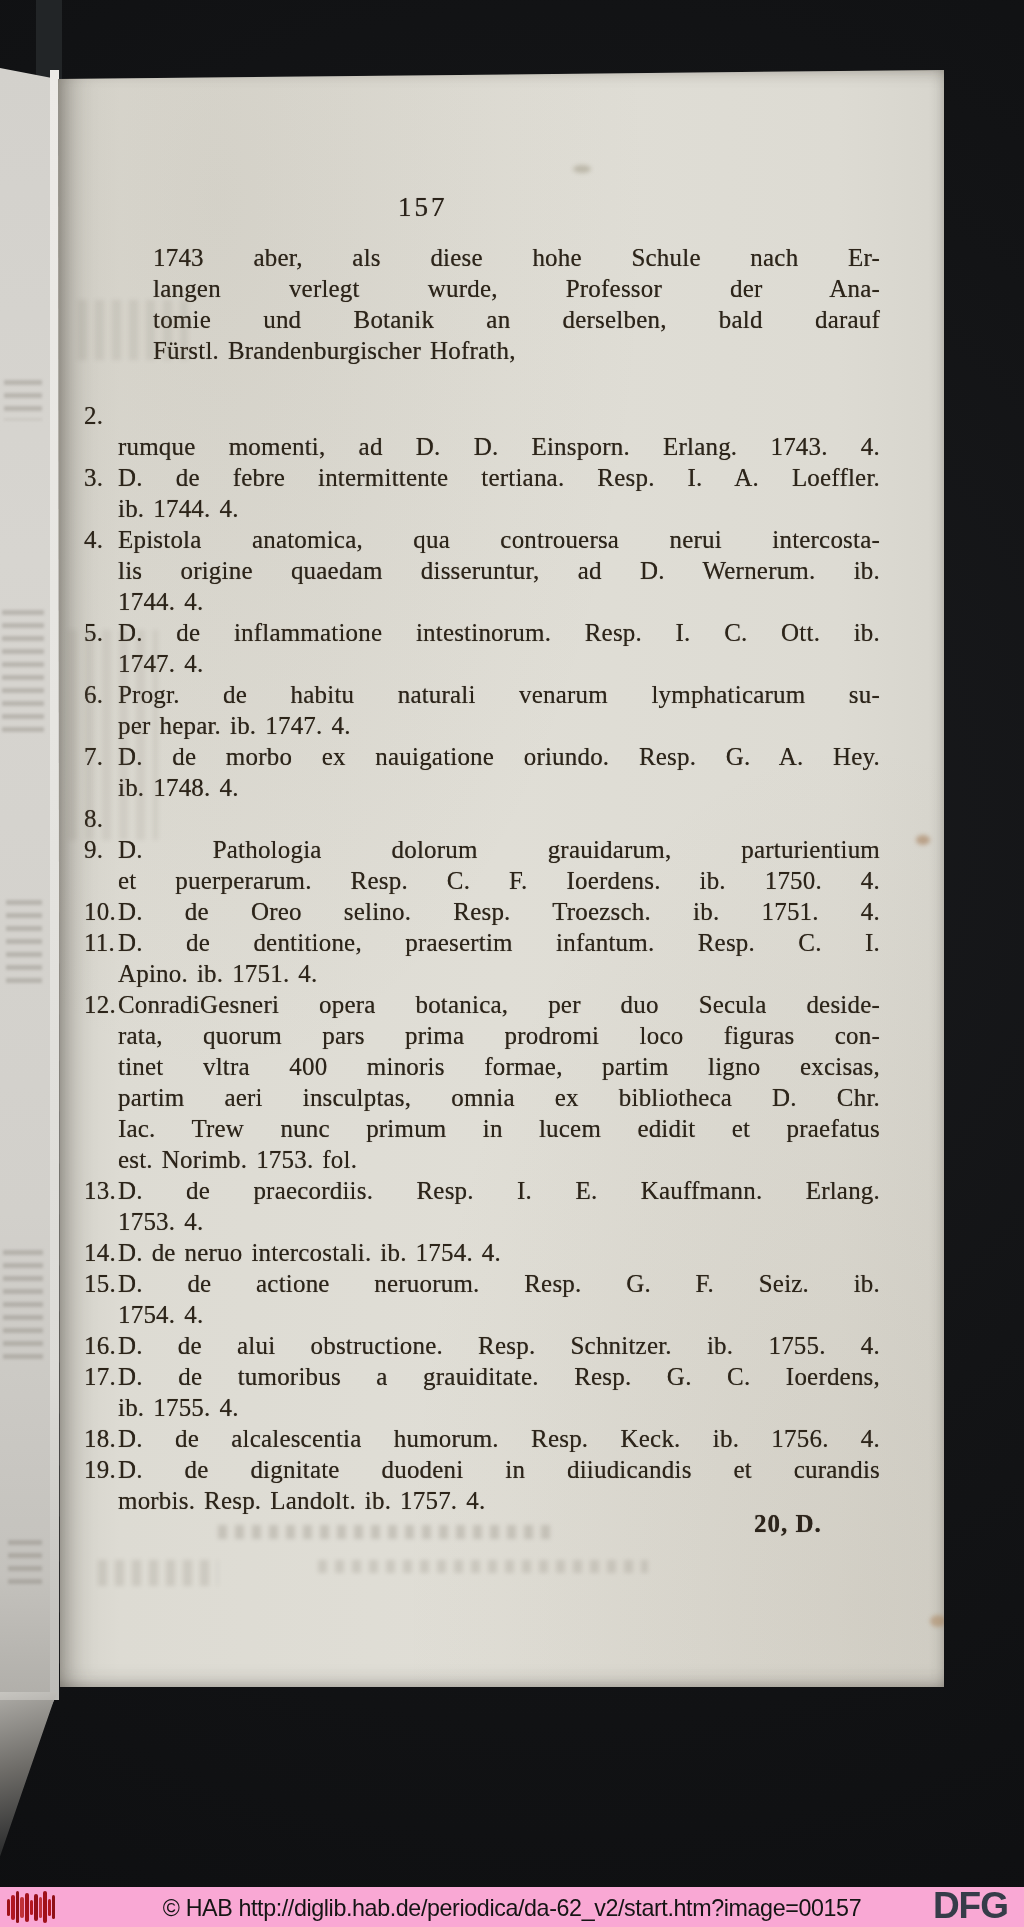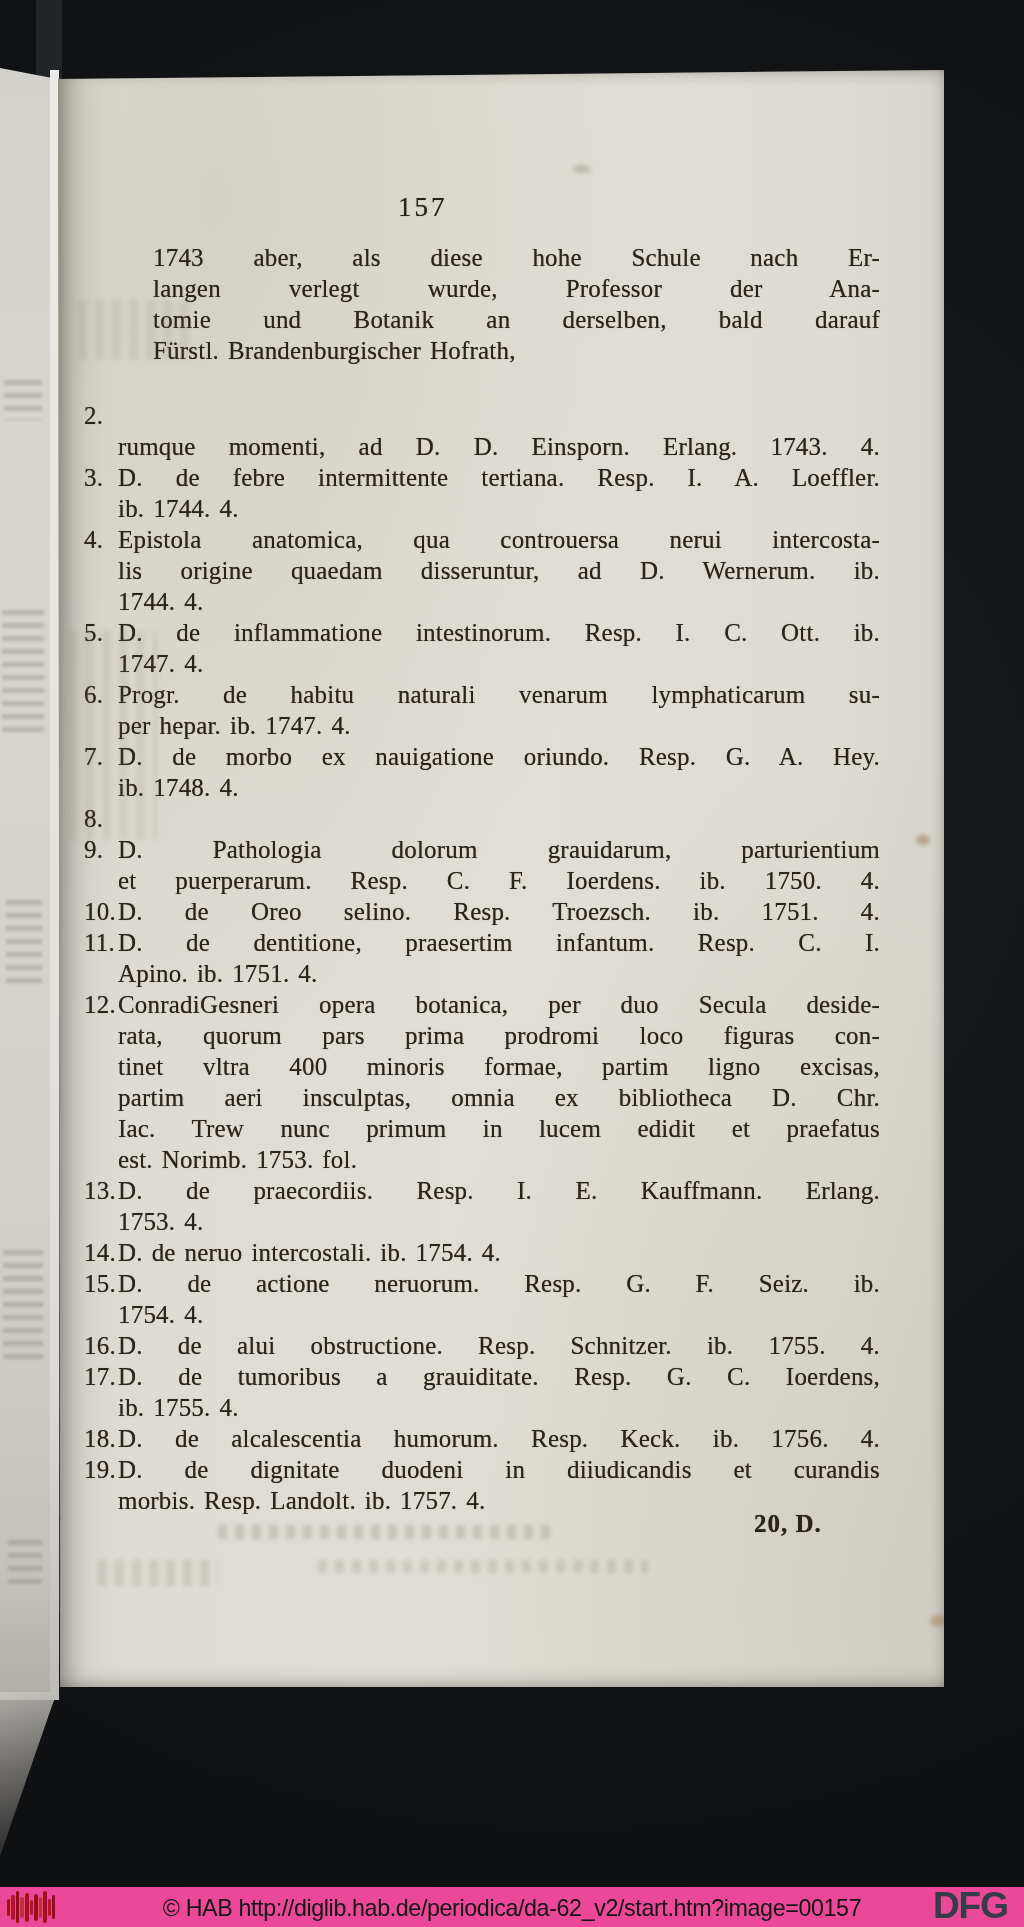--- a/index.html
+++ b/index.html
@@ -160,21 +160,21 @@
   <div class="g" style="left:260px;top:1490px;width:330px;height:13px;opacity:.4"></div>
   <div class="g" style="left:40px;top:1490px;width:120px;height:26px;opacity:.35"></div>
   <div class="g" style="left:20px;top:230px;width:110px;height:60px;opacity:.25"></div>
   <div class="g" style="left:10px;top:560px;width:90px;height:210px;opacity:.22"></div>
 
   <div class="stain" style="left:858px;top:765px;width:14px;height:10px;background:rgba(150,100,55,.45)"></div>
   <div class="stain" style="left:872px;top:1545px;width:16px;height:12px;background:rgba(160,110,60,.4)"></div>
   <div class="stain" style="left:515px;top:95px;width:18px;height:8px;background:rgba(130,120,95,.35)"></div>
 </div>
 
-<div class="footer" style="background: #ec4899; text-decoration: underline;">
+<div class="footer" style="background: #f9a8d4; text-decoration: underline;">
   <svg class="hab-logo" width="50" height="34" viewBox="0 0 50 34">
     <rect x="1" y="9" width="3" height="17" rx="1.5" fill="#9e1119"></rect>
     <rect x="5" y="5" width="4" height="25" rx="2" fill="#b01622"></rect>
     <rect x="10" y="1" width="3" height="32" rx="1.5" fill="#8f0f16"></rect>
     <rect x="14" y="7" width="4" height="21" rx="2" fill="#c03038"></rect>
     <rect x="19" y="3" width="4" height="29" rx="2" fill="#a3121c"></rect>
     <rect x="24" y="10" width="3" height="15" rx="1.5" fill="#b5171f"></rect>
     <rect x="28" y="4" width="4" height="27" rx="2" fill="#951019"></rect>
     <rect x="33" y="7" width="3" height="21" rx="1.5" fill="#c13139"></rect>
     <rect x="37" y="1" width="4" height="32" rx="2" fill="#a01119"></rect>

